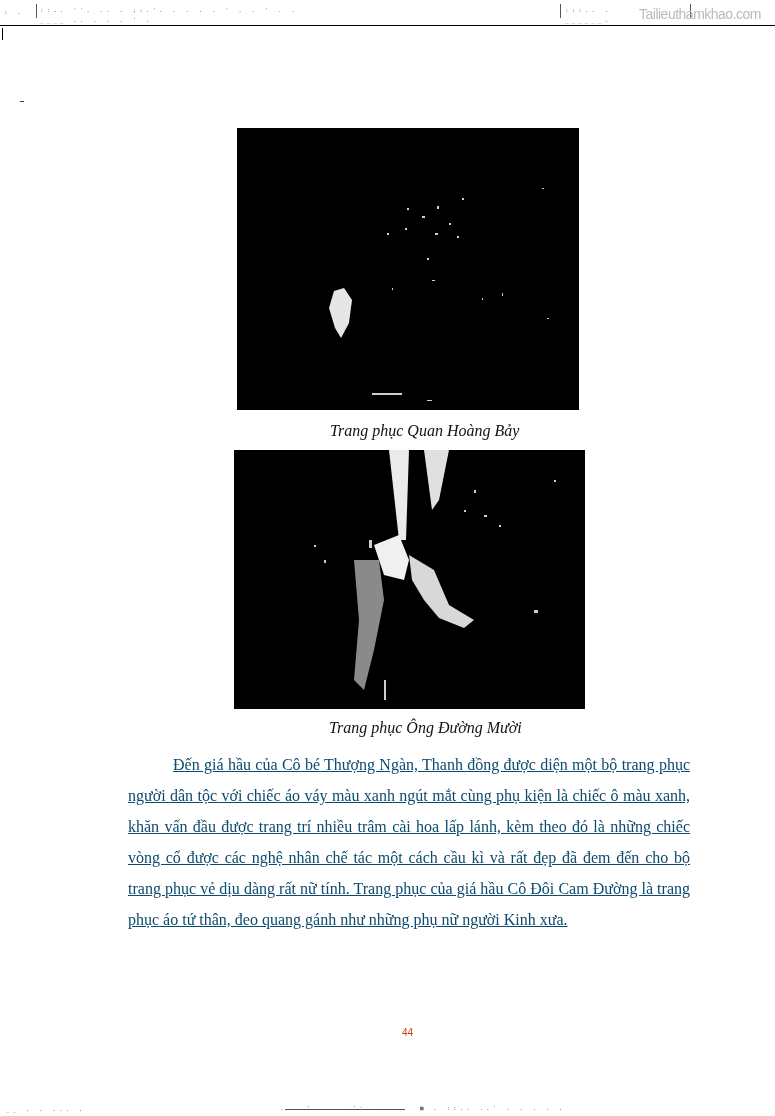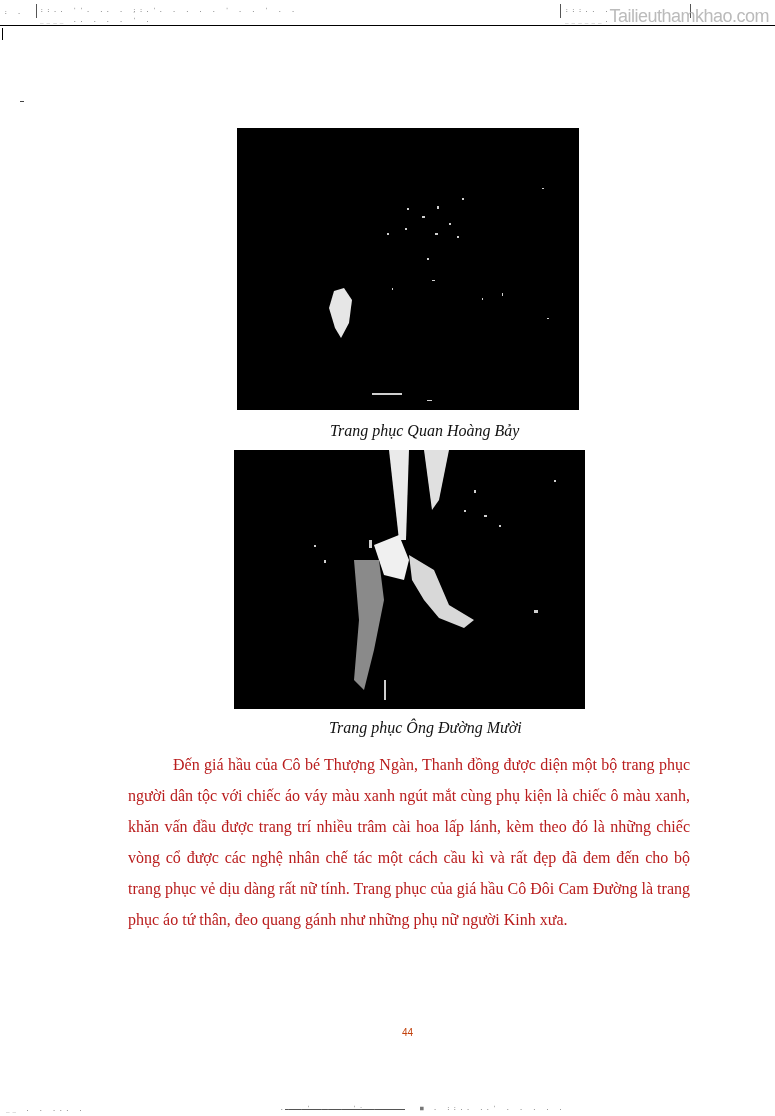--- a/index.html
+++ b/index.html
@@ -5,38 +5,38 @@
     html, body { margin: 0; padding: 0; }
     body {
       width: 775px; height: 1116px; position: relative; overflow: hidden;
       background: #ffffff; color: #111;
       font-family: "Liberation Serif", "DejaVu Serif", serif;
     }
     .header-rule { position: absolute; left: 0; top: 25px; width: 775px; height: 1px; background: #000; }
     .header-noise { position: absolute; top: 4px; height: 14px; border-left: 1px solid #555; }
     .dots { position: absolute; font-size: 6px; color: #777; letter-spacing: 3px; font-family: "DejaVu Sans Mono", monospace; }
     .watermark {
-      position: absolute; right: 6px; top: 6px;
-      font-family: "Liberation Sans", sans-serif; font-size: 18px; color: #bbb;
+      position: absolute; right: 14px; top: 6px;
+      font-family: "Liberation Sans", sans-serif; font-size: 14px; color: #bbb;
       letter-spacing: -0.5px;
     }
     .left-bar { position: absolute; left: 2px; top: 28px; width: 1px; height: 12px; background: #000; }
     .margin-tick { position: absolute; left: 20px; width: 4px; height: 1px; background: #444; }
     .photo { position: absolute; background: #000; overflow: hidden; }
     .photo1 { left: 237px; top: 128px; width: 342px; height: 282px; }
     .photo2 { left: 234px; top: 450px; width: 351px; height: 259px; }
     .caption {
       position: absolute; font-style: italic; font-size: 16px; color: #111;
       white-space: nowrap;
     }
     .cap1 { left: 330px; top: 422px; }
     .cap2 { left: 329px; top: 719px; }
     .body-text {
       position: absolute; left: 128px; top: 749px; width: 562px;
-      font-size: 16px; line-height: 31px; text-align: justify; color: #b91c1c;
+      font-size: 16px; line-height: 31px; text-align: justify; color: #0c4a6e; text-decoration: underline;
     }
     .body-text p { margin: 0; text-indent: 45px; }
     .page-number {
       position: absolute; left: 402px; top: 1027px;
       font-family: "Liberation Sans", sans-serif; font-size: 10px; color: #c2410c;
     }
     .footer-rule { position: absolute; top: 1109px; height: 1px; background: #555; }
   </style>
 </head>
 <body>

